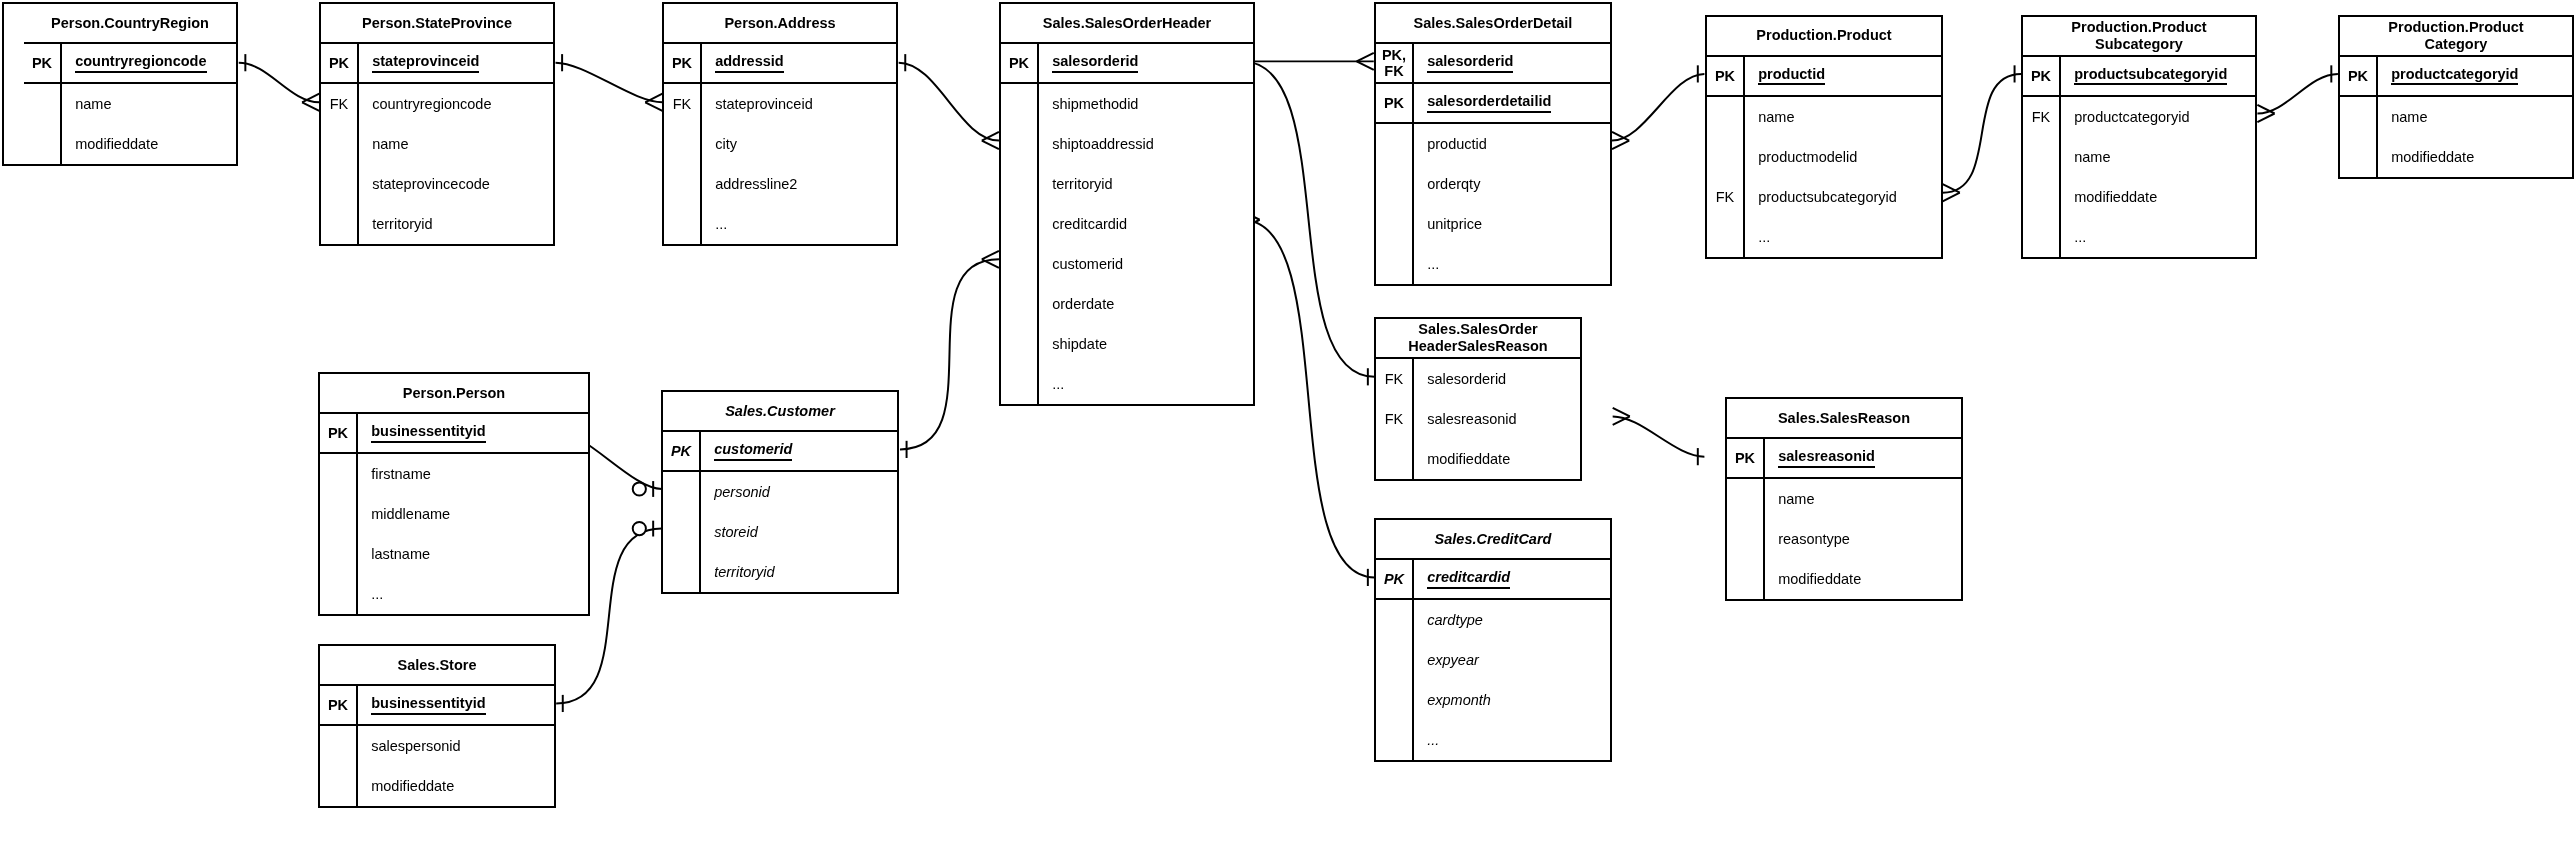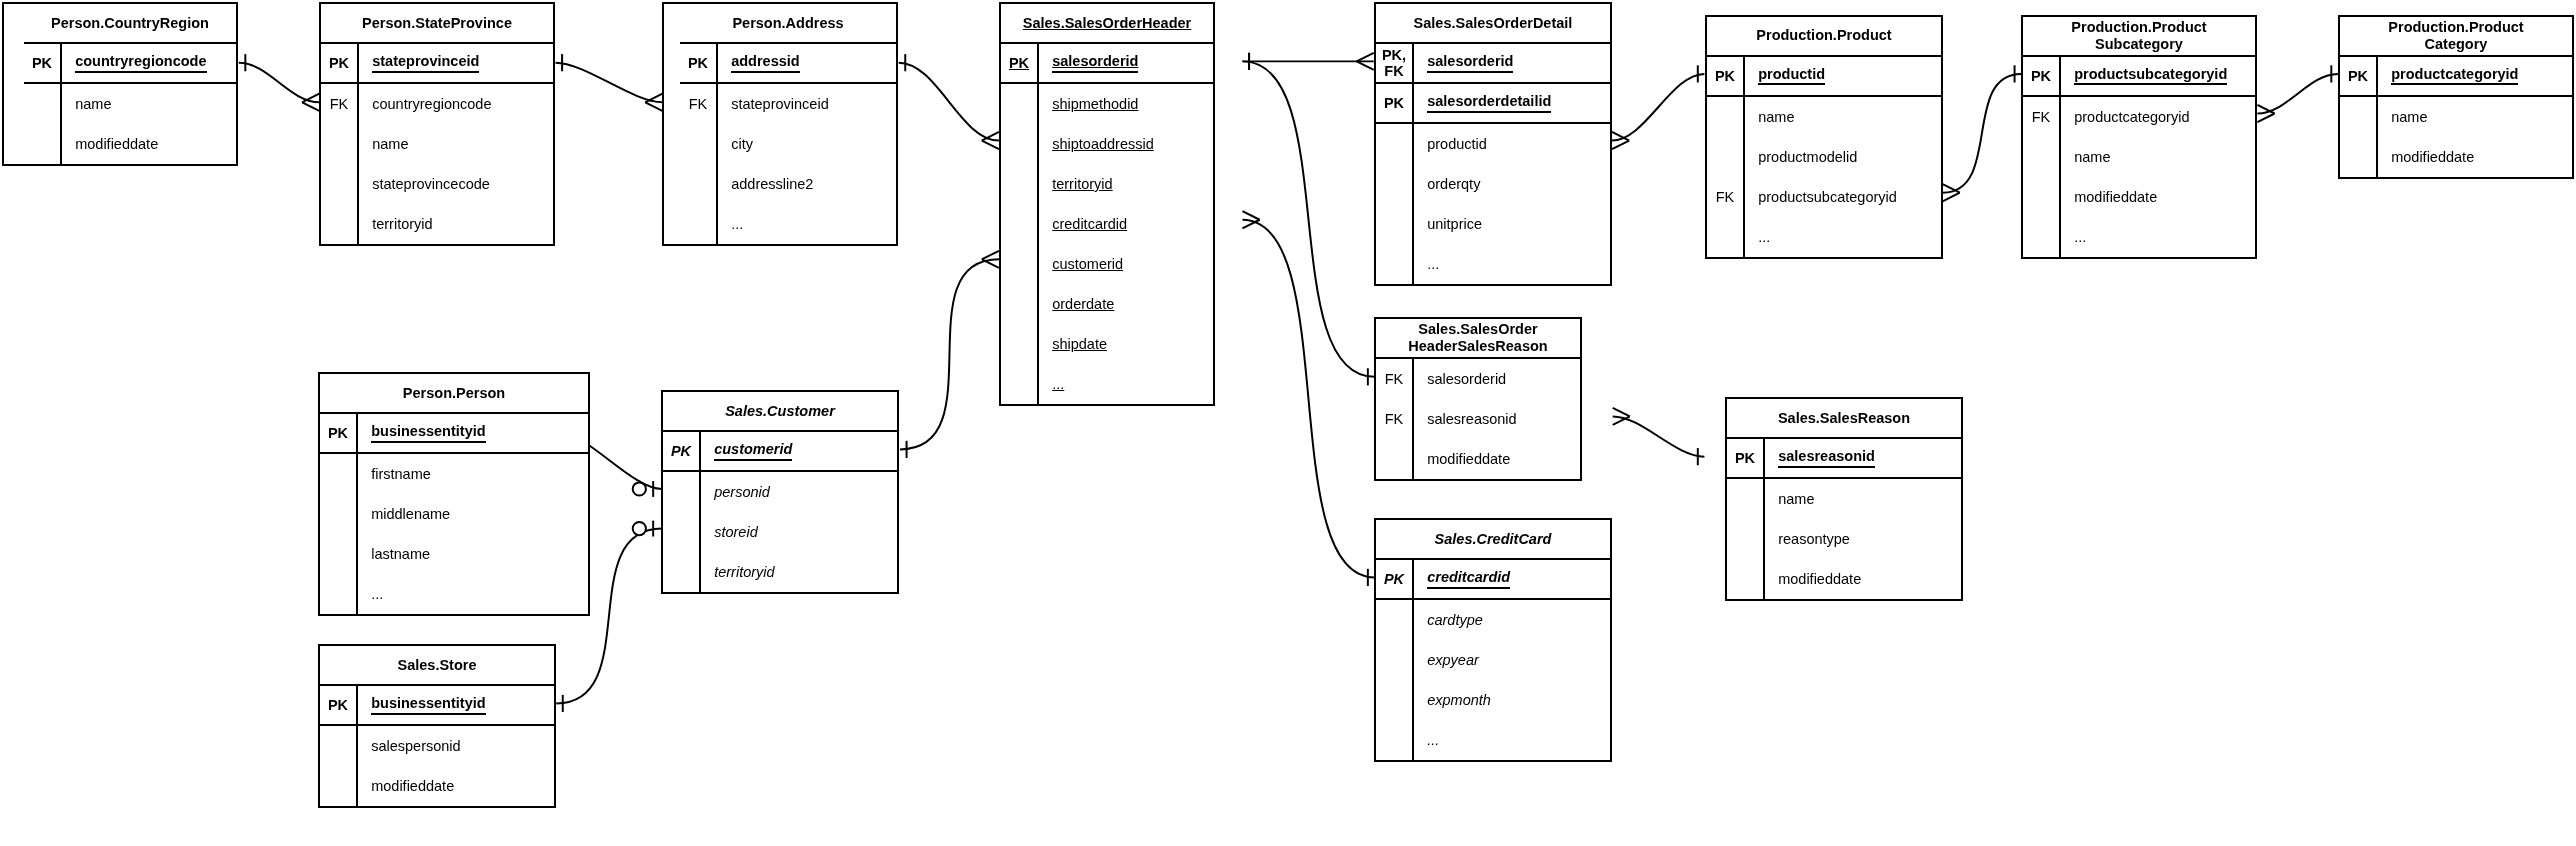--- a/index.html
+++ b/index.html
@@ -144,21 +144,21 @@
         </div>
         <div class="body-row">
           <span class="key-cell"></span>
           <span class="field-cell">stateprovincecode</span>
         </div>
         <div class="body-row">
           <span class="key-cell"></span>
           <span class="field-cell">territoryid</span>
         </div>
       </div>
-      <div class="entity" style="left: 662px; top: 2px; width: 236px; padding-left: 16px;">
+      <div class="entity" style="left: 662px; top: 2px; width: 236px;">
         <div class="entity-title">Person.Address</div>
         <div class="key-row">
           <span class="key-cell">PK</span>
           <span class="field-cell">
             <span class="pk-underline">addressid</span>
           </span>
         </div>
         <div class="body-row">
           <span class="key-cell">FK</span>
           <span class="field-cell">stateprovinceid</span>
@@ -169,21 +169,21 @@
         </div>
         <div class="body-row">
           <span class="key-cell"></span>
           <span class="field-cell">addressline2</span>
         </div>
         <div class="body-row">
           <span class="key-cell"></span>
           <span class="field-cell">...</span>
         </div>
       </div>
-      <div class="entity" style="left: 999px; top: 2px; width: 216px; text-decoration: underline;">
+      <div class="entity" style="left: 999px; top: 2px; width: 256px;">
         <div class="entity-title">Sales.SalesOrderHeader</div>
         <div class="key-row">
           <span class="key-cell">PK</span>
           <span class="field-cell">
             <span class="pk-underline">salesorderid</span>
           </span>
         </div>
         <div class="body-row">
           <span class="key-cell"></span>
           <span class="field-cell">shipmethodid</span>

